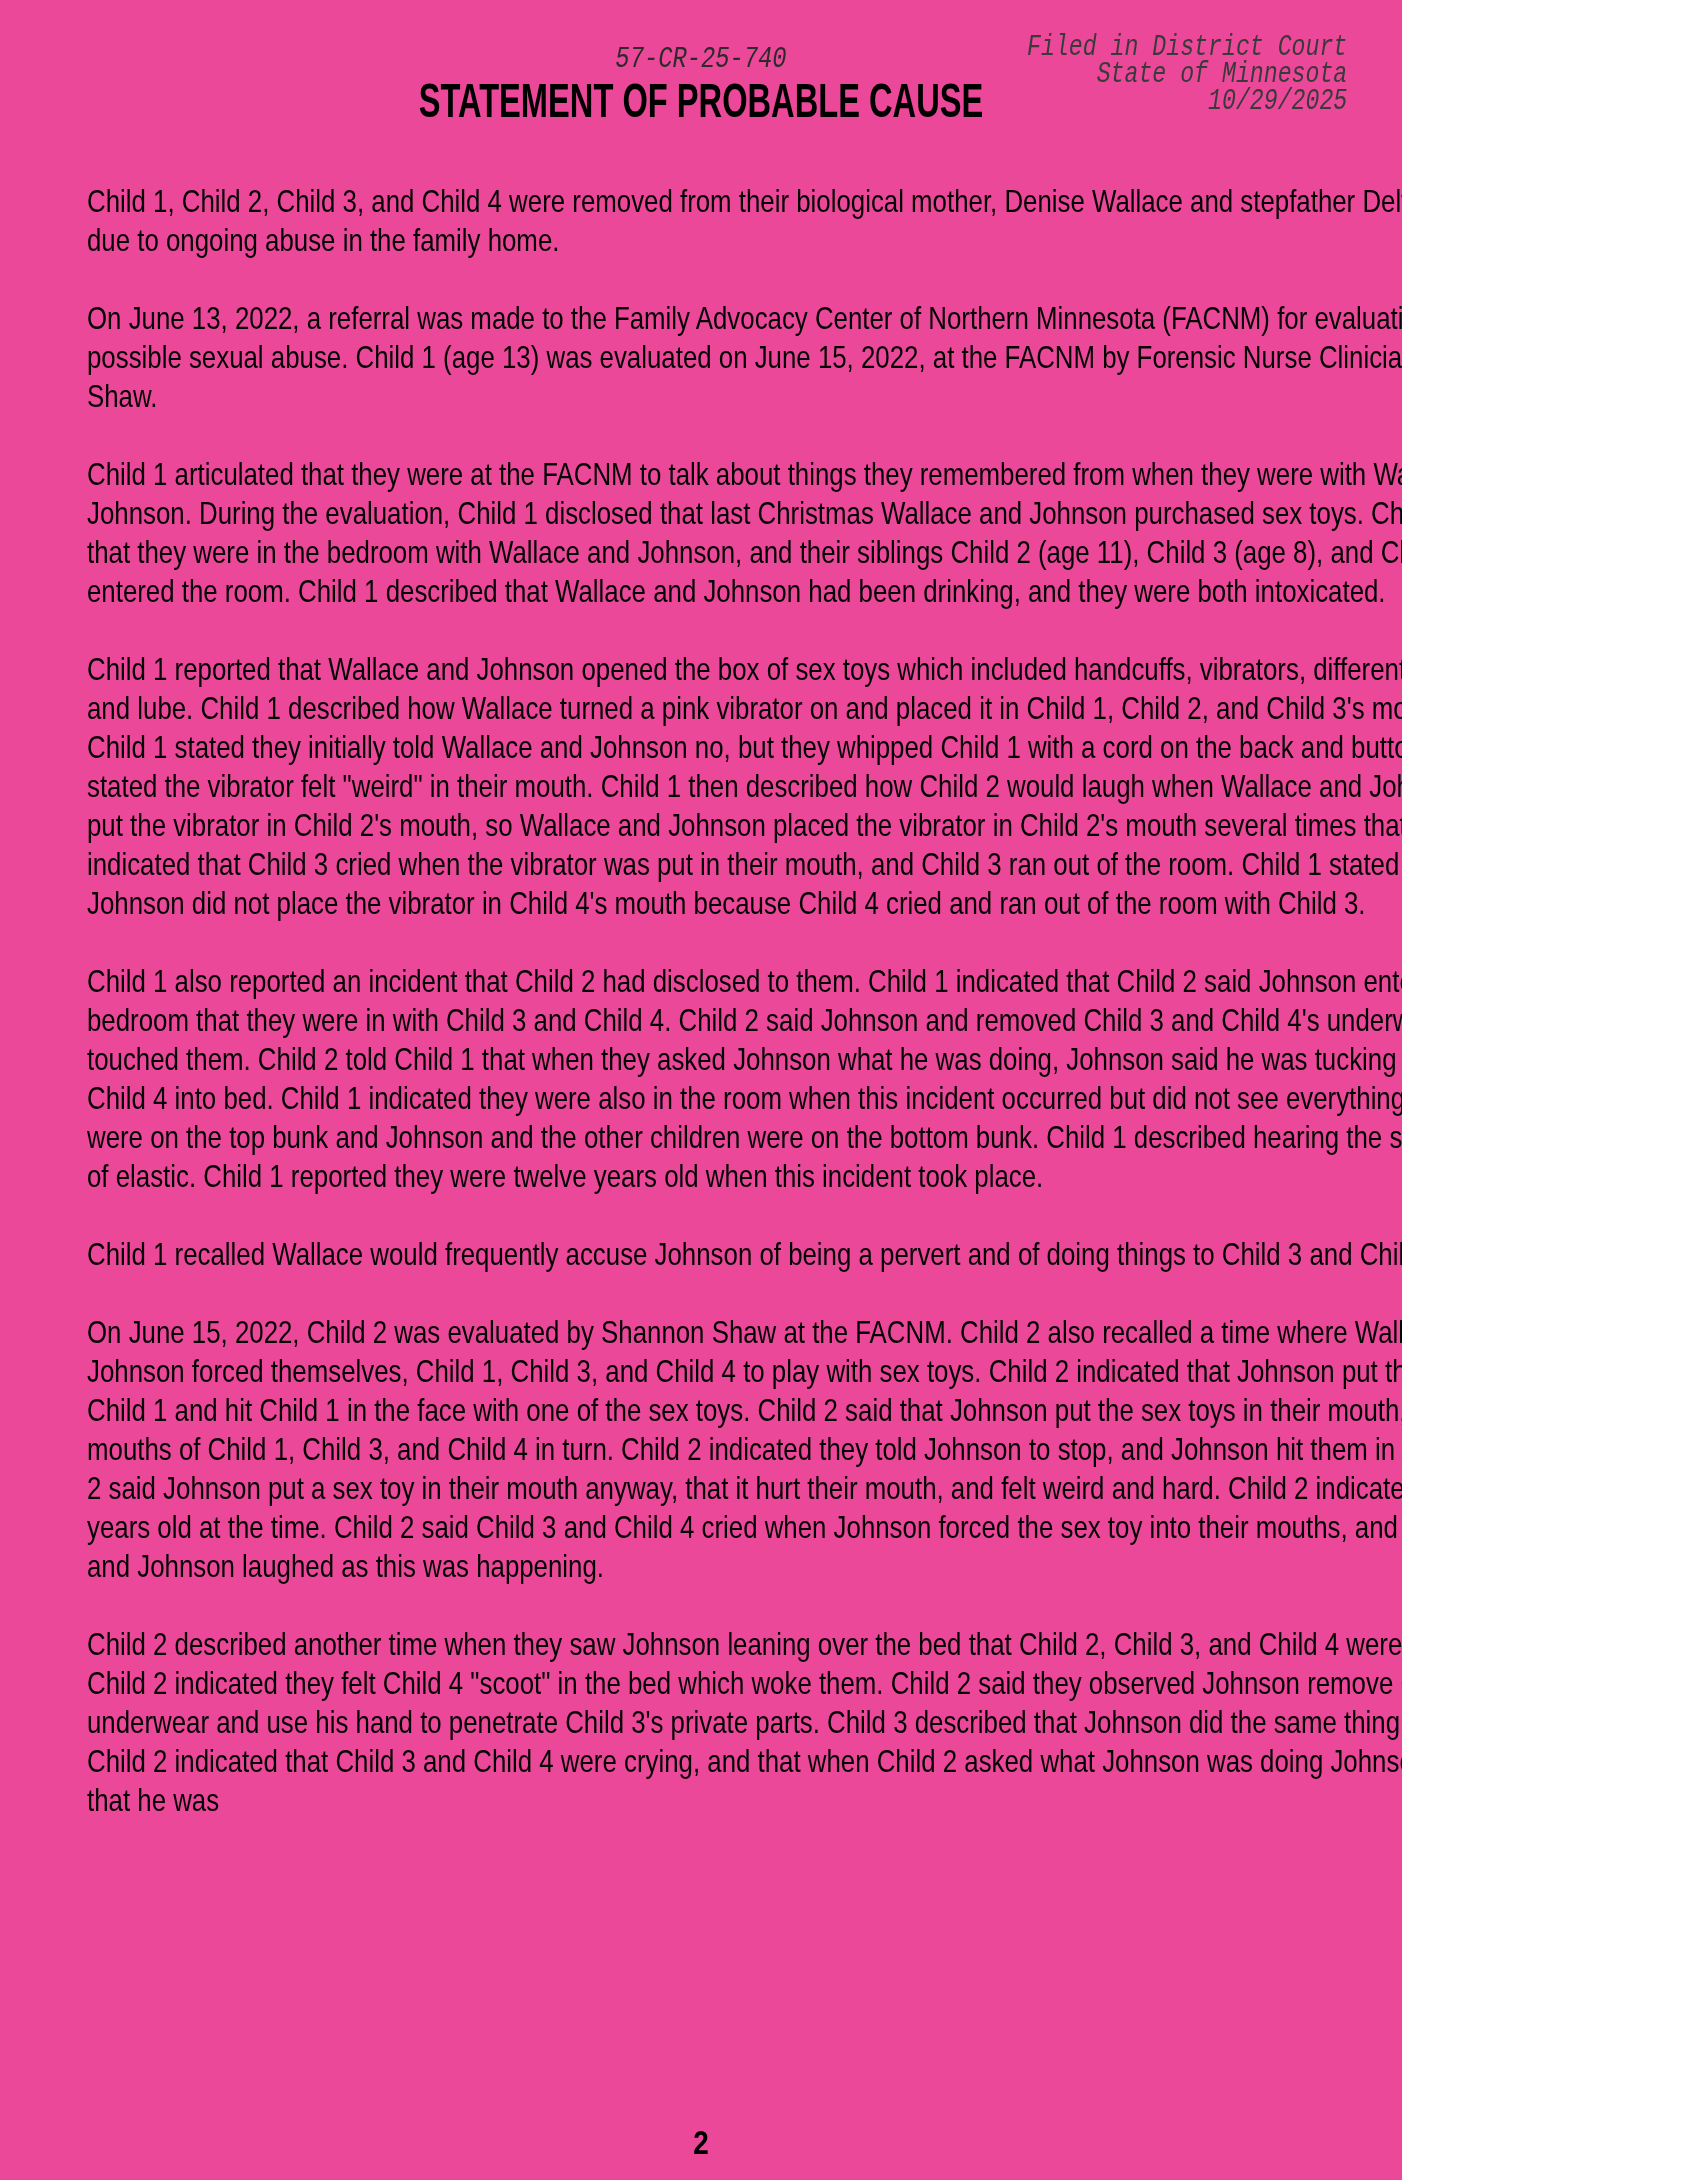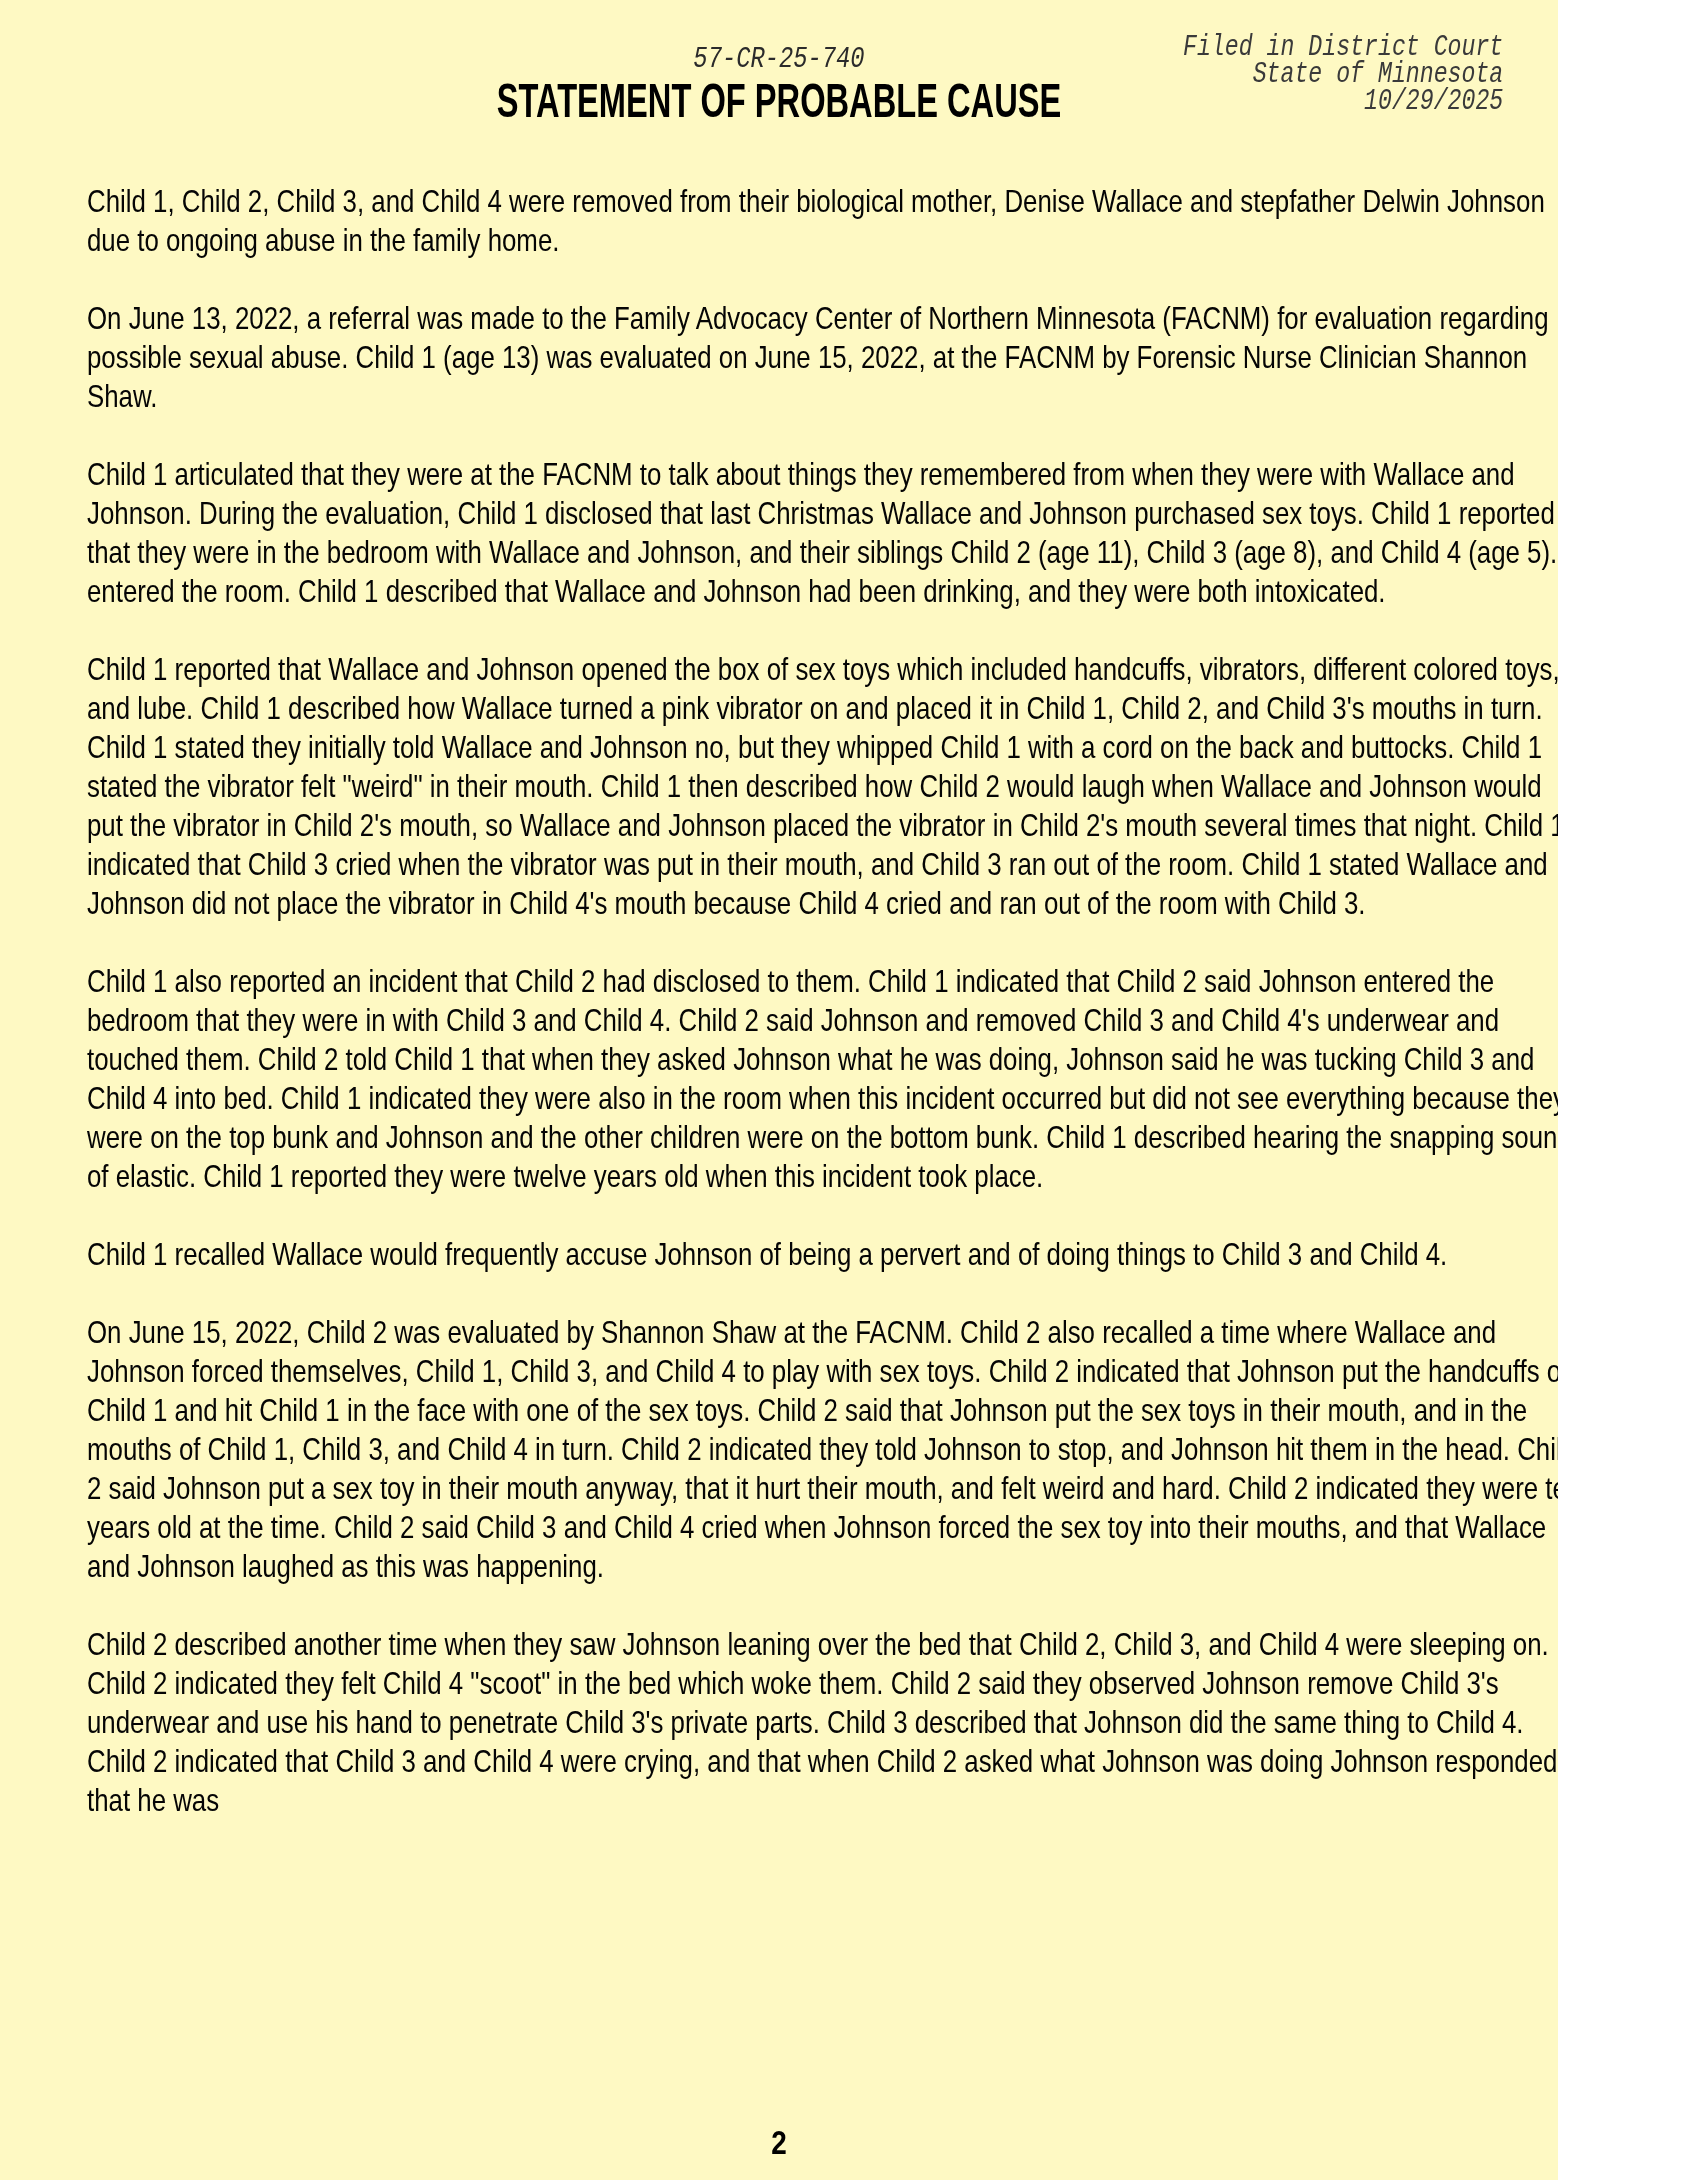--- a/index.html
+++ b/index.html
@@ -2,23 +2,23 @@
 <html style="font-size:13.6px"><head>
 <meta charset="utf-8">
 <style>
   html, body {
     margin: 0;
     padding: 0;
     background: #ffffff;
   }
   .page {
     position: relative;
-    width: 1558px;
+    width: 1402px;
     height: 2181px;
-    background: #fef9c3;
+    background: #ec4899;
     overflow: hidden;
     color: #000000;
     font-family: "Liberation Sans", sans-serif;
   }
   
   .case-number {
     position: absolute;
     top: 43px;
     left: 0;
     width: 100%;

